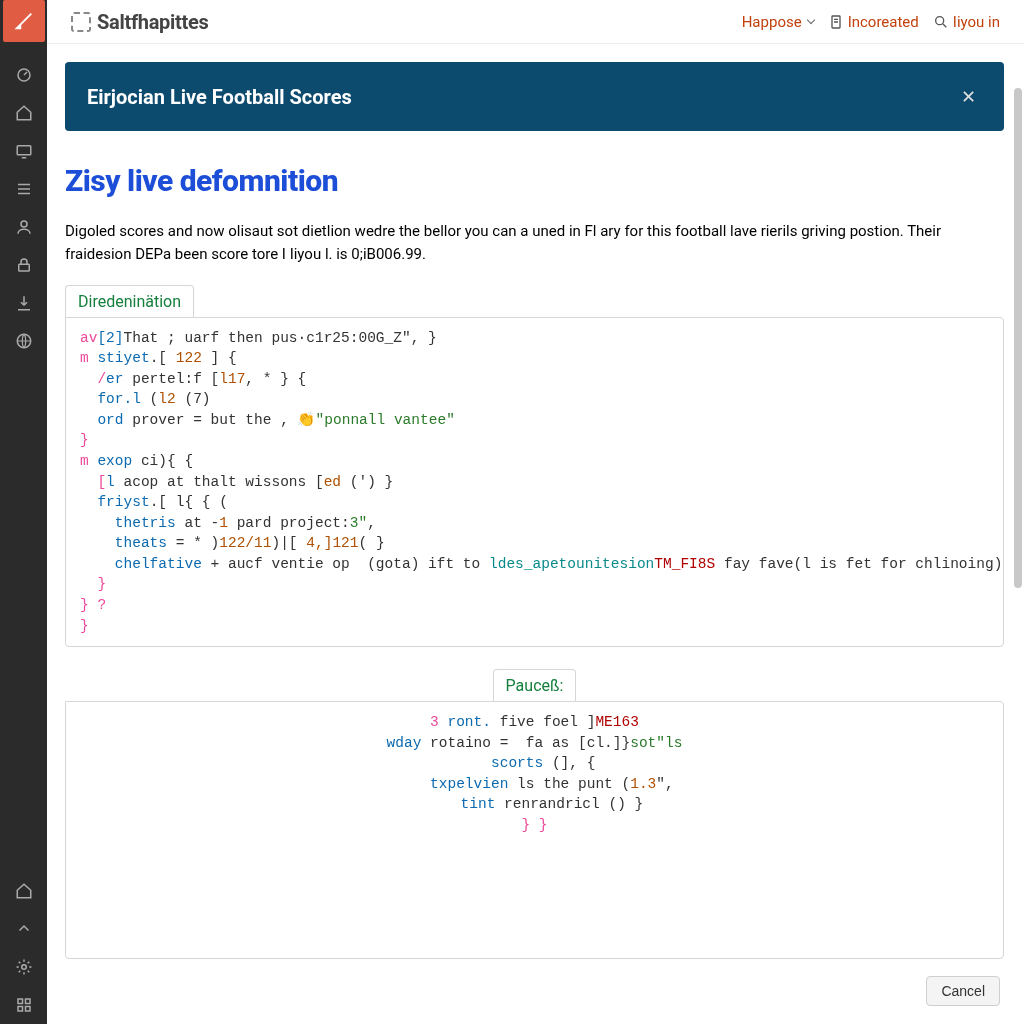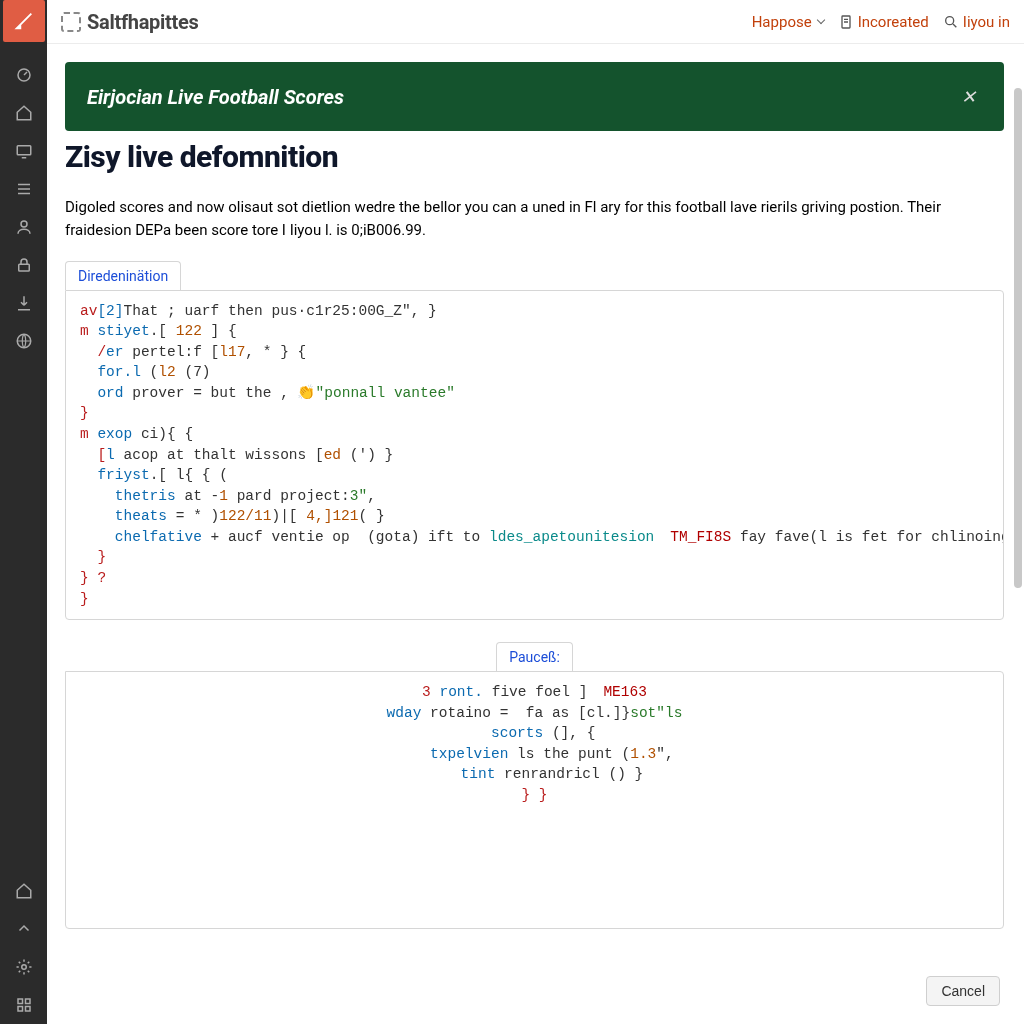--- a/index.html
+++ b/index.html
@@ -9,52 +9,52 @@
   
   .rail { width: 47px; background: #2b2b2b; display: flex; flex-direction: column; align-items: center; padding-top: 0; font-size: 16px; color: #bbb; }
   .rail .logo { width: 42px; height: 42px; background: #e05d44; display: flex; align-items: center; justify-content: center; margin-bottom: 14px; border-radius: 2px; }
   .rail .logo svg { fill: #fff; }
   .rail .ri { width: 26px; height: 26px; display: flex; align-items: center; justify-content: center; margin: 6px 0; color: #aaa; cursor: pointer; }
   .rail .ri svg { width: 18px; height: 18px; fill: currentColor; }
   .rail .spacer { flex: 1; }
 
   
   .main { flex: 1; display: flex; flex-direction: column; min-width: 0; }
-  .topbar { height: 44px; display: flex; align-items: center; padding: 0 14px; border-bottom: 1px solid #ececec; }
+  .topbar { height: 44px; display: flex; align-items: center; padding: 0 24px; border-bottom: 1px solid #ececec; }
   .brand { display: flex; align-items: center; gap: 6px; color: #444; font-weight: 700; font-size: 20px; letter-spacing: -0.3px; }
   .brand .bicon { width: 20px; height: 20px; border: 2px dashed #888; border-radius: 3px; }
   .top-right { margin-left: auto; display: flex; align-items: center; gap: 14px; color: #c2410c; font-size: 15px; }
   .tr-item { display: flex; align-items: center; gap: 4px; cursor: pointer; }
   .tr-item svg { width: 16px; height: 16px; fill: #555; }
   .chev { border: solid #666; border-width: 0 1.5px 1.5px 0; display: inline-block; padding: 2.5px; transform: rotate(45deg); margin-left: 2px; position: relative; top: -2px;}
 
   .content { flex: 1; overflow-y: auto; padding: 0 12px 0 18px; position: relative; }
   .content-inner { padding-right: 8px; }
 
   
   .scroll-thumb { position: absolute; right: 2px; top: 44px; width: 8px; height: 500px; background: #c8c8c8; border-radius: 4px; }
 
   
-  .banner { background: #14532d; color: #fff; border-radius: 4px; padding: 20px 22px; margin-top: 18px; display: flex; align-items: center; justify-content: space-between; font-style: italic; }
+  .banner { background: #0c4a6e; color: #fff; border-radius: 4px; padding: 20px 22px; margin-top: 18px; display: flex; align-items: center; justify-content: space-between; }
   .banner h2 { font-size: 20px; font-weight: 700; }
   .banner .close { color: #ddd; cursor: pointer; font-size: 18px; padding: 4px 6px; }
 
-  .page-title { font-size: 30px; font-weight: 800; color: #0f172a; margin: 8px 0 10px 0; letter-spacing: -0.5px; }
+  .page-title { font-size: 30px; font-weight: 800; color: #1d4ed8; margin: 32px 0 10px 0; letter-spacing: -0.5px; }
 
   .desc { font-size: 15px; line-height: 1.55; color: #000000; margin: 22px 0 18px 0; }
 
   
-  .tab-head { display: inline-block; border: 1px solid #d6d6d6; border-bottom: none; border-radius: 4px 4px 0 0; padding: 6px 12px; font-size: 14px; color: #1d4ed8; background: #fff; }
+  .tab-head { display: inline-block; border: 1px solid #d6d6d6; border-bottom: none; border-radius: 4px 4px 0 0; padding: 6px 12px; font-size: 16px; color: #15803d; background: #fff; }
   .codebox { border: 1px solid #d6d6d6; border-radius: 0 4px 4px 4px; background: #fff; padding: 10px 14px; font-family: "SFMono-Regular", Consolas, "Liberation Mono", Menlo, monospace; font-size: 14.5px; line-height: 1.42; white-space: pre; overflow: hidden; color: #333; margin-bottom: 22px; }
   .codebox .c-blue { color: #0b6ab0; }
   .codebox .c-num { color: #b05000; }
   .codebox .c-str { color: #2a7a2a; }
-  .codebox .c-red { color: #b00000; padding-left: 16px; }
+  .codebox .c-red { color: #b00000; }
   .codebox .c-teal { color: #0a8a8a; }
-  .codebox .c-lg { color: #b91c1c; }
+  .codebox .c-lg { color: #ec4899; }
 
   .footer { position: absolute; bottom: 18px; right: 24px; border-radius: 9px; }
   .btn-cancel { border: 1px solid #cfcfcf; background: #f4f4f4; color: #333; padding: 6px 14px; border-radius: 4px; font-size: 14px; cursor: pointer; }
 
   .code2-wrap { margin-top: 12px; text-align: center; }
   .code2-wrap .codebox { min-height: 258px; }
 </style>
 </head>
 <body>
 

